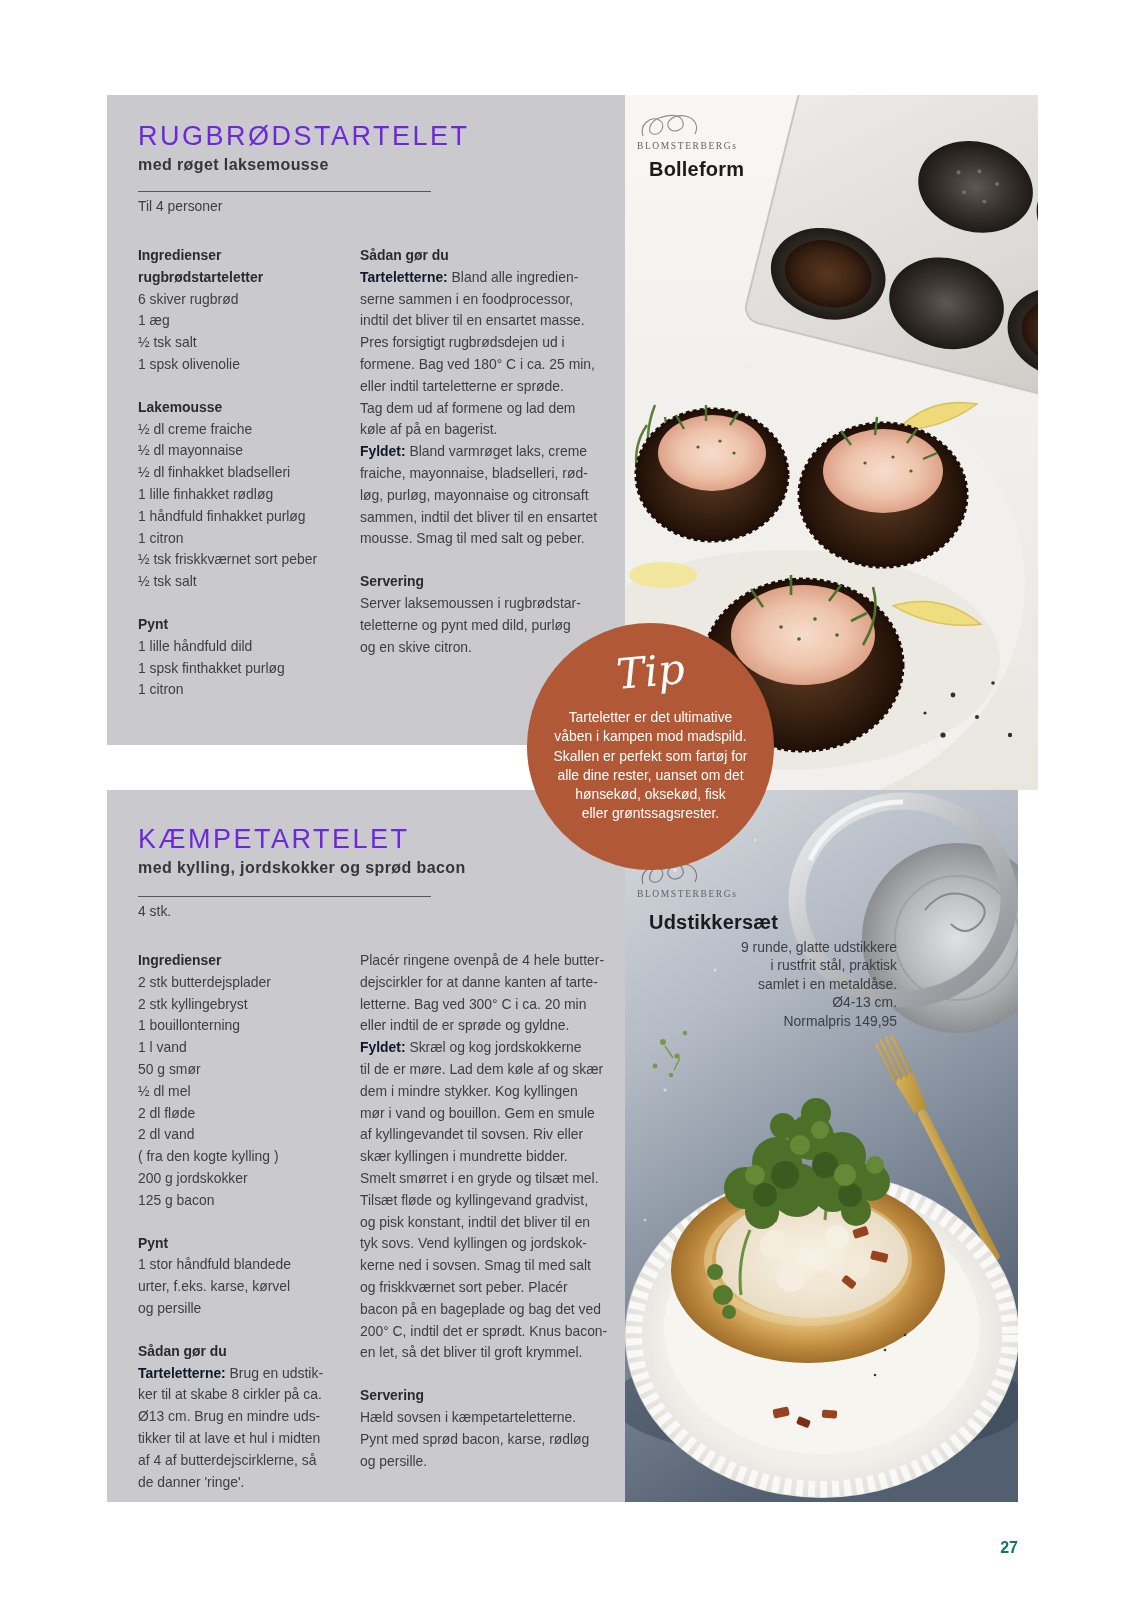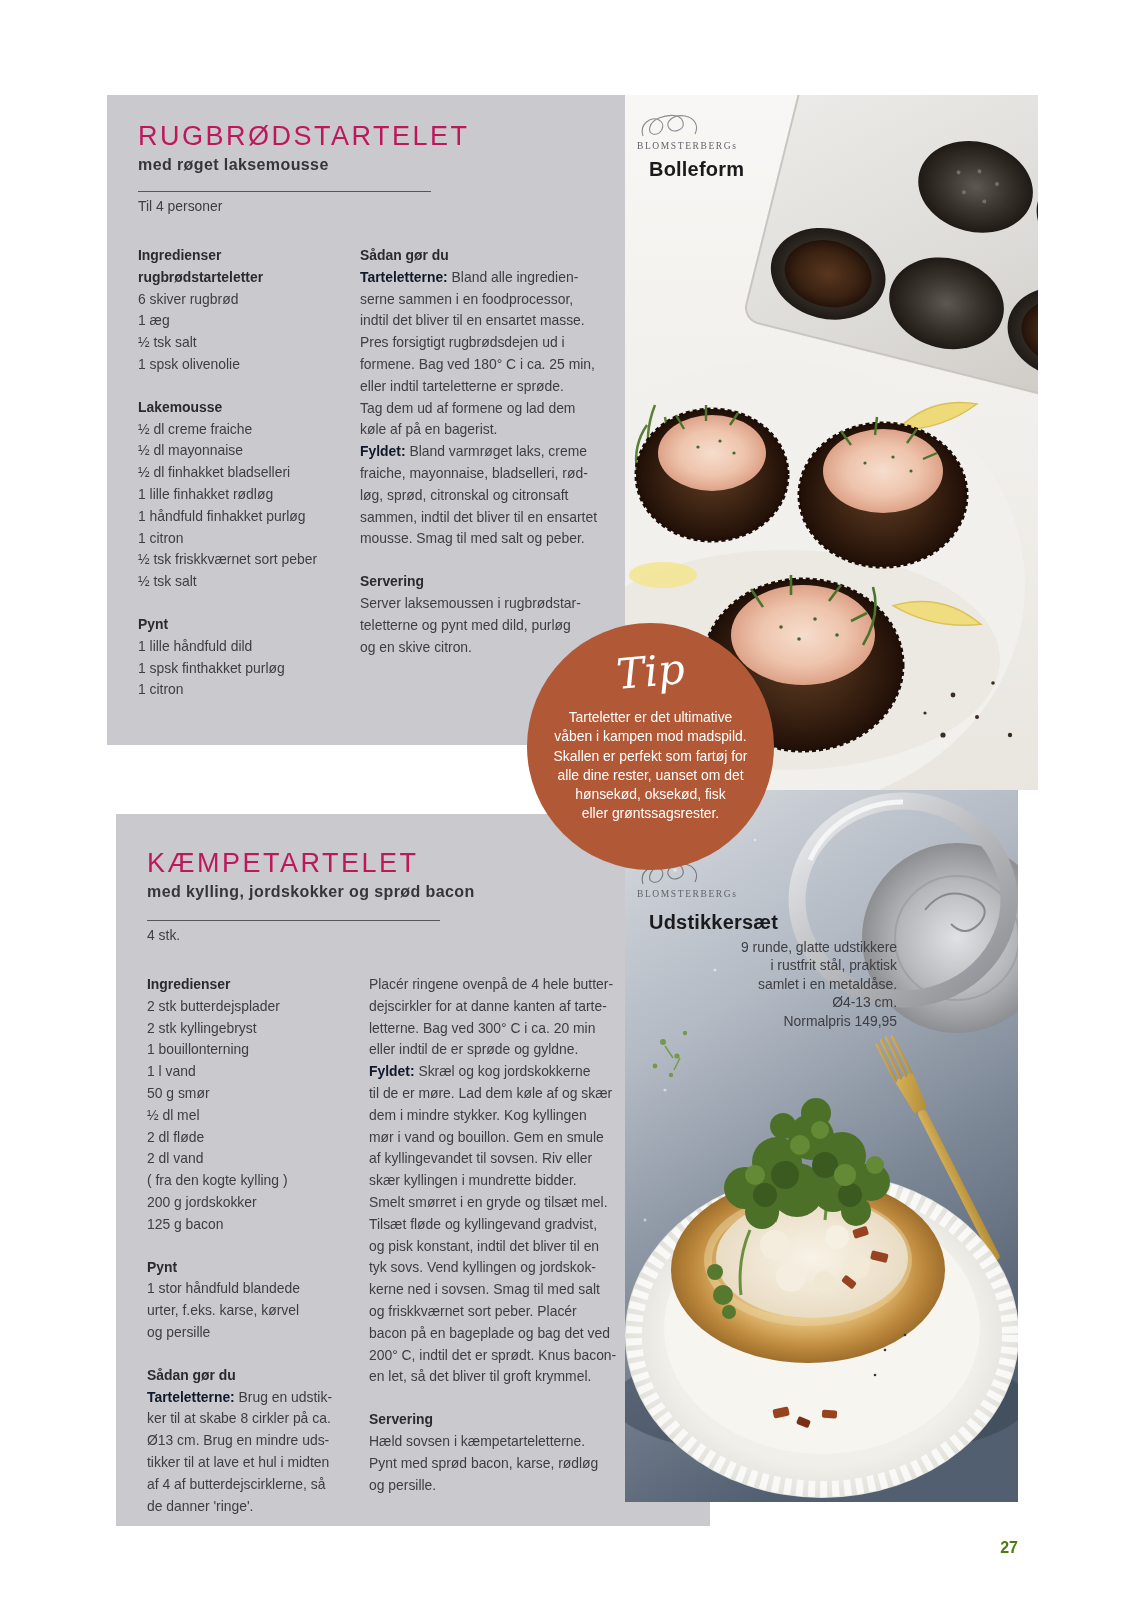--- a/index.html
+++ b/index.html
@@ -1,27 +1,27 @@
 <!DOCTYPE html>
 <html><head>
 <meta charset="utf-8">
 <style>
   html,body{margin:0;padding:0;background:#ffffff;}
   .page{position:relative;width:1147px;height:1611px;background:#ffffff;overflow:hidden;
         color:#3e3e42;font-family:"Liberation Sans",sans-serif;}
   .panel{position:absolute;background:#c9c9ce;z-index:1;}
   #panel1{left:107px;top:95px;width:518px;height:650px;}
-  #panel2{left:116px;top:790px;width:594px;height:712px;margin-top:24px;}
+  #panel2{left:107px;top:790px;width:594px;height:712px;}
   .photo{position:absolute;z-index:1;overflow:hidden;}
   .photo svg{display:block;}
   #photo1{left:625px;top:95px;width:413px;height:695px;}
   #photo2{left:625px;top:790px;width:393px;height:712px;}
 
   .rtitle{position:absolute;left:31px;margin:0;font-weight:400;font-size:27px;
-          letter-spacing:2.5px;color:#be185d;white-space:nowrap;}
+          letter-spacing:2.5px;color:#6d28d9;white-space:nowrap;}
   #panel1 .rtitle{top:26px;}
   #panel2 .rtitle{top:34px;}
   .rsub{position:absolute;left:31px;margin:0;font-size:16px;font-weight:700;
         letter-spacing:.4px;color:#35353a;white-space:nowrap;}
   #panel1 .rsub{top:61px;}
   #panel2 .rsub{top:69px;}
   .rule{position:absolute;left:31px;height:1px;background:#55555a;width:293px;}
   #panel1 .rule{top:96px;}
   #panel2 .rule{top:106px;}
   .serv{position:absolute;left:31px;font-size:13.9px;}
@@ -49,21 +49,21 @@
   .plines{font-size:13.9px;line-height:17.6px;margin-top:4px;}
   #card2 .plines{line-height:18.4px;text-align:right;}
 
   #tip{position:absolute;left:527px;top:623px;width:247px;height:247px;border-radius:50%;
        background:#b15836;z-index:4;color:#fff;text-align:center;}
   .tip-title{font-family:"DejaVu Serif",serif;font-style:italic;font-size:42px;
              margin-top:24px;transform:rotate(-5deg);}
   .tip-lines{font-size:13.9px;line-height:19.3px;margin-top:12px;}
 
   #pagenum{position:absolute;top:1539px;right:129px;font-size:16px;font-weight:700;
-           color:#4d7c0f;z-index:2;}
+           color:#0f766e;z-index:2;}
 </style>
 </head>
 <body>
 
 <div class="page">
 
   <section class="panel" id="panel1">
     <h1 class="rtitle">RUGBRØDSTARTELET</h1>
     <h2 class="rsub">med røget laksemousse</h2>
     <div class="rule"></div>
@@ -96,21 +96,21 @@
       <p class="para"><strong>Tarteletterne:</strong> <span class="lines">Bland alle ingredien-
 serne sammen i en foodprocessor,
 indtil det bliver til en ensartet masse.
 Pres forsigtigt rugbrødsdejen ud i
 formene. Bag ved 180° C i ca. 25 min,
 eller indtil tarteletterne er sprøde.
 Tag dem ud af formene og lad dem
 køle af på en bagerist.</span></p>
       <p class="para"><strong>Fyldet:</strong> <span class="lines">Bland varmrøget laks, creme
 fraiche, mayonnaise, bladselleri, rød-
-løg, sprød, citronskal og citronsaft
+løg, purløg, mayonnaise og citronsaft
 sammen, indtil det bliver til en ensartet
 mousse. Smag til med salt og peber.</span></p>
       <div class="b gap">Servering</div>
       <div class="lines">Server laksemoussen i rugbrødstar-
 teletterne og pynt med dild, purløg
 og en skive citron.</div>
     </div>
   </section>
 
   <section class="panel" id="panel2">

